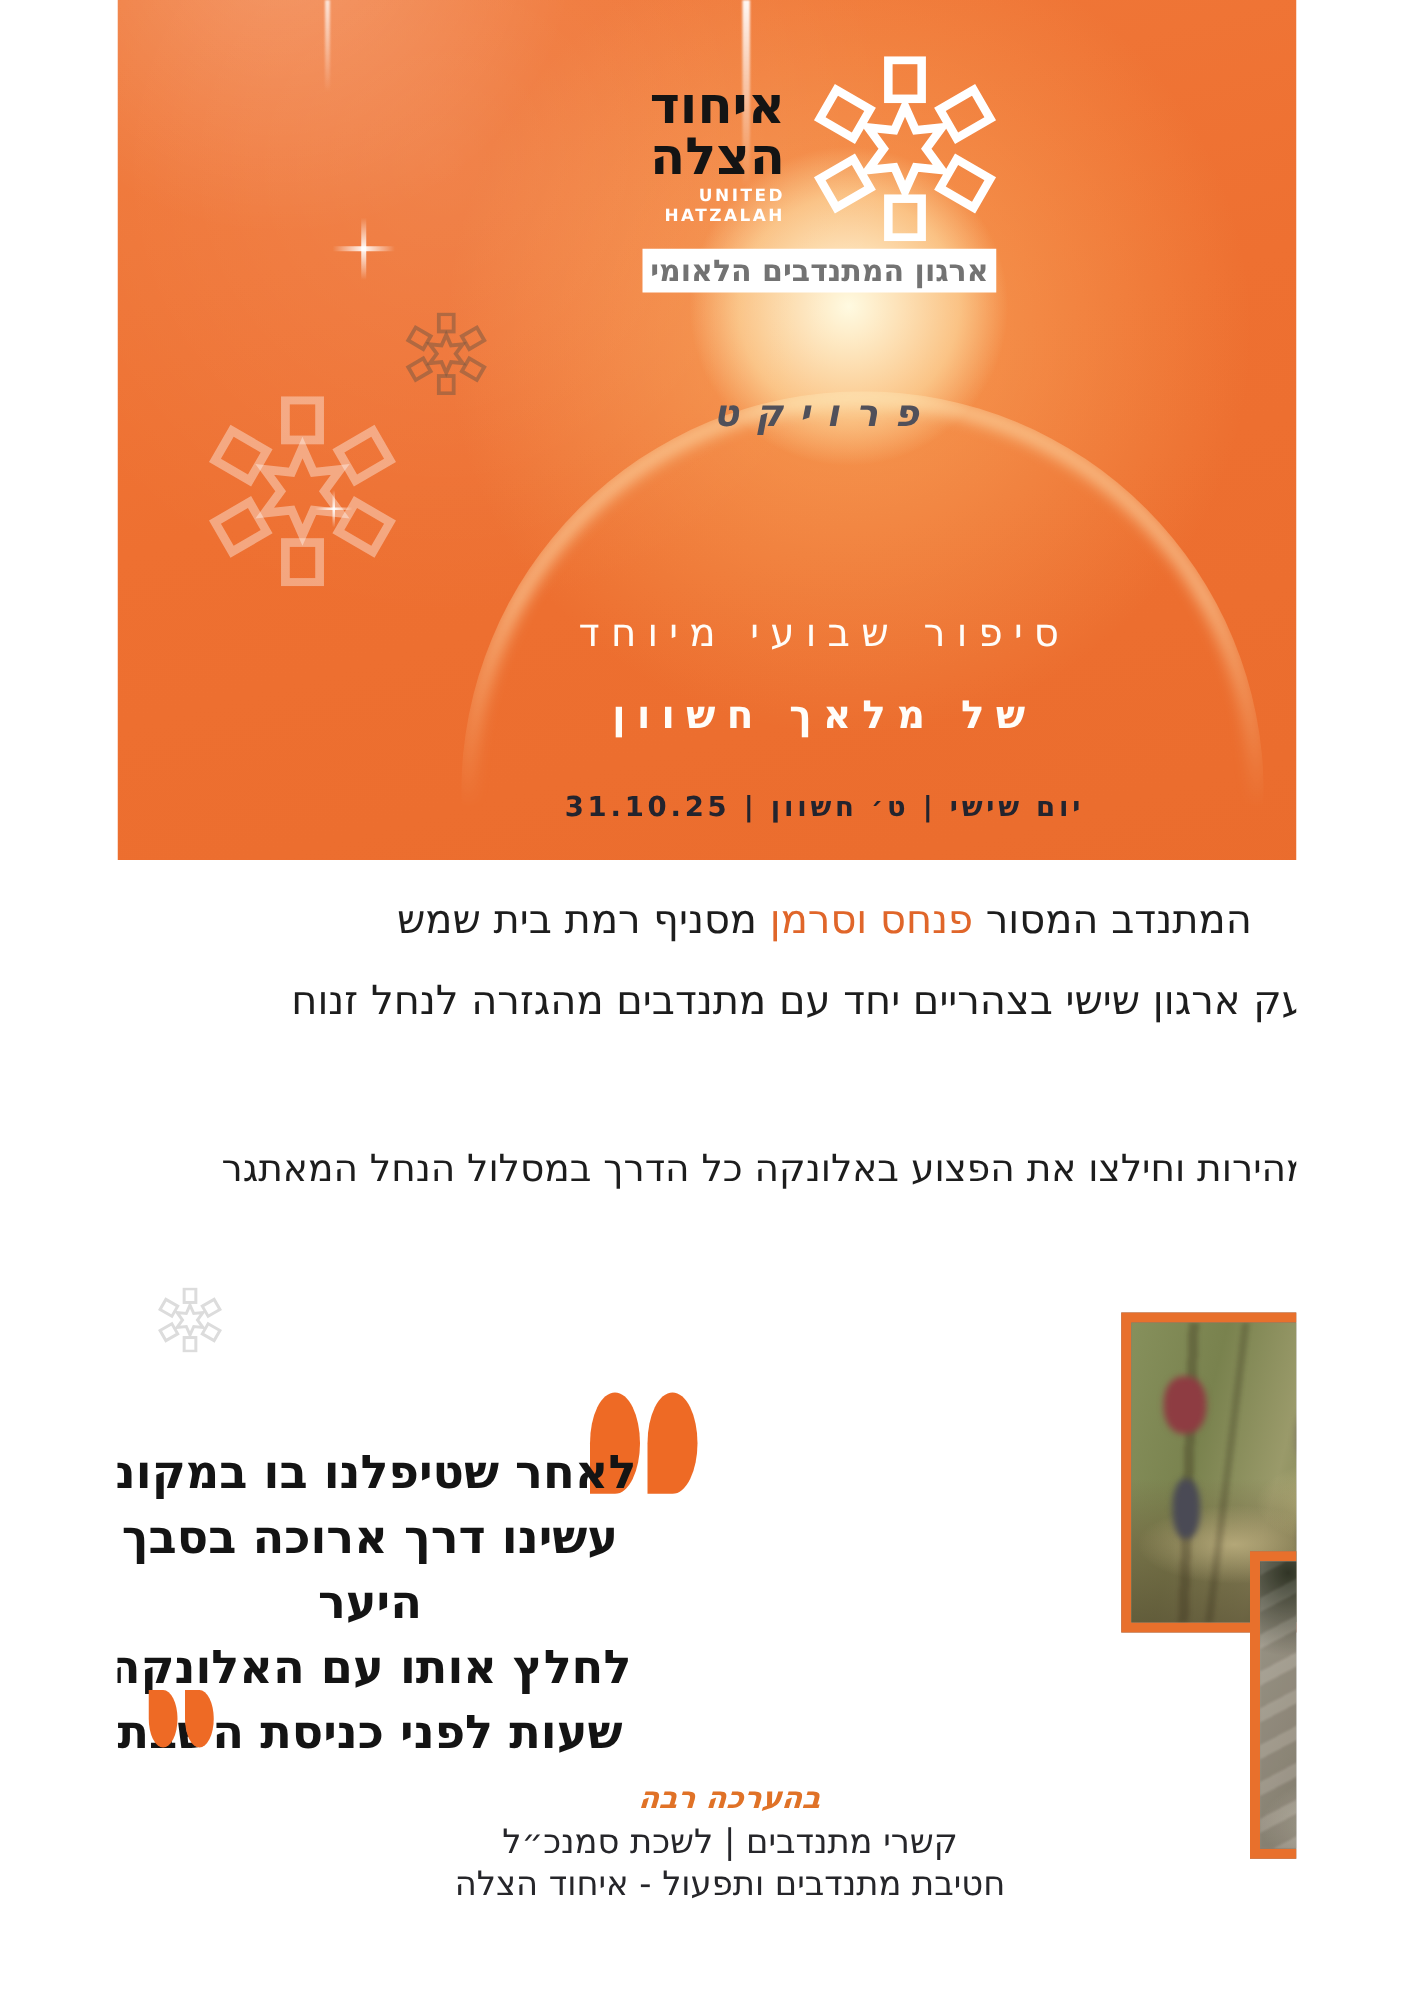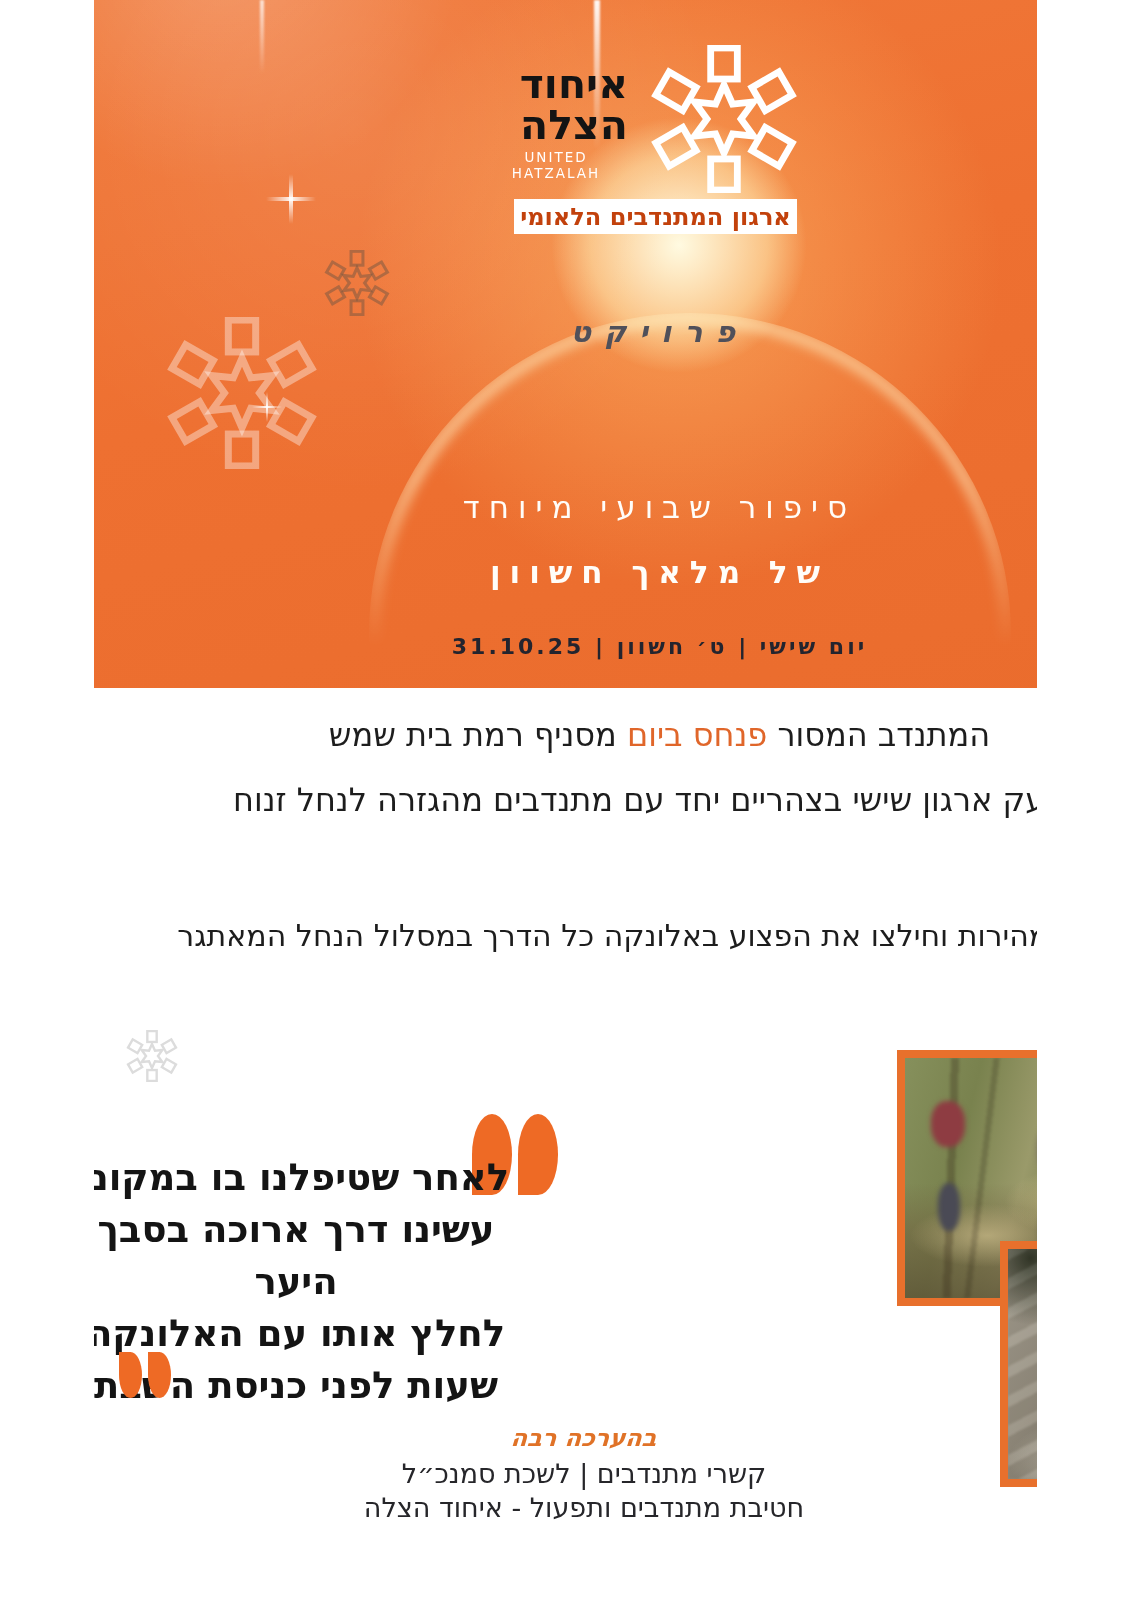--- a/index.html
+++ b/index.html
@@ -31,25 +31,25 @@
   .sparkle .h{left:0;top:46%;width:100%;height:8%;}
   .sparkle .v{left:46%;top:0;width:8%;height:100%;background:linear-gradient(180deg,rgba(255,255,255,0),rgba(255,255,255,.95),rgba(255,255,255,0));}
   .sp1{left:172px;top:174px;width:50px;height:50px;}
   .sp2{left:158px;top:392px;width:30px;height:30px;}
   .star{position:absolute;pointer-events:none;}
   .star svg{display:block;width:100%;height:100%;}
   
   .logo-star{position:absolute;left:556px;top:45px;width:148px;height:148px;color:#ffffff;}
   .logo-he{position:absolute;left:400px;top:64px;width:134px;text-align:right;direction:rtl;
     font-weight:bold;font-size:41px;line-height:41px;color:#141414;letter-spacing:0;}
-  .logo-en{position:absolute;left:390px;top:149px;width:144px;text-align:center;
-    font-weight:normal;font-size:13.5px;letter-spacing:2px;color:#ffffff;}
+  .logo-en{position:absolute;left:390px;top:149px;width:144px;text-align:right;
+    font-weight:bold;font-size:13.5px;letter-spacing:2px;color:#ffffff;}
   .badge{position:absolute;left:420px;top:199px;width:283px;height:35px;background:#ffffff;
     display:flex;align-items:center;justify-content:center;direction:rtl;
-    color:#c2410c;font-weight:bold;font-size:24px;}
+    color:#737373;font-weight:bold;font-size:24px;}
   .kicker{position:absolute;left:0;top:314px;width:100%;text-align:center;direction:rtl;
     color:#50505a;font-weight:bold;font-size:30px;letter-spacing:13px;font-style:italic;}
   .h-title{position:absolute;left:0;top:352px;width:100%;text-align:center;direction:rtl;
     color:#ffffff;font-weight:bold;font-size:55px;letter-spacing:9px;}
   .h-sub1{position:absolute;left:0;top:489px;width:100%;text-align:center;direction:rtl;
     color:#fffdf9;font-weight:normal;font-size:31px;letter-spacing:9px;}
   .h-sub2{position:absolute;left:0;top:554px;width:100%;text-align:center;direction:rtl;
     color:#fffdf9;font-weight:bold;font-size:31px;letter-spacing:9px;}
   .h-date{position:absolute;left:0;top:634px;width:100%;text-align:center;direction:rtl;
     color:#23242e;font-weight:bold;font-size:22px;letter-spacing:3px;}
@@ -162,21 +162,21 @@
     <div class="logo-en">UNITED HATZALAH</div>
     <div class="badge">ארגון המתנדבים הלאומי</div>
 
     <div class="kicker">פרויקט</div>
     <div class="h-sub1">סיפור שבועי מיוחד</div>
     <div class="h-sub2">של מלאך חשוון</div>
     <div class="h-date">יום שישי | ט׳ חשוון | 31.10.25</div>
   </div>
 
   <div class="p1">
-    <div><span>המתנדב המסור </span><span class="vol-name">פנחס ביום</span><span> מסניף רמת בית שמש</span></div>
+    <div><span>המתנדב המסור </span><span class="vol-name">פנחס וסרמן</span><span> מסניף רמת בית שמש</span></div>
     <div>הוזעק ארגון שישי בצהריים יחד עם מתנדבים מהגזרה לנחל זנוח</div>
   </div>
   <div class="p2">
     <div>הגיעו במהירות וחילצו את הפצוע באלונקה כל הדרך במסלול הנחל המאתגר</div>
   </div>
 
   <div class="star" style="left:1034px;top:814px;width:64px;height:64px;color:#d9dadb">
       <svg>
         <use href="#uh-star"></use>
       </svg>

